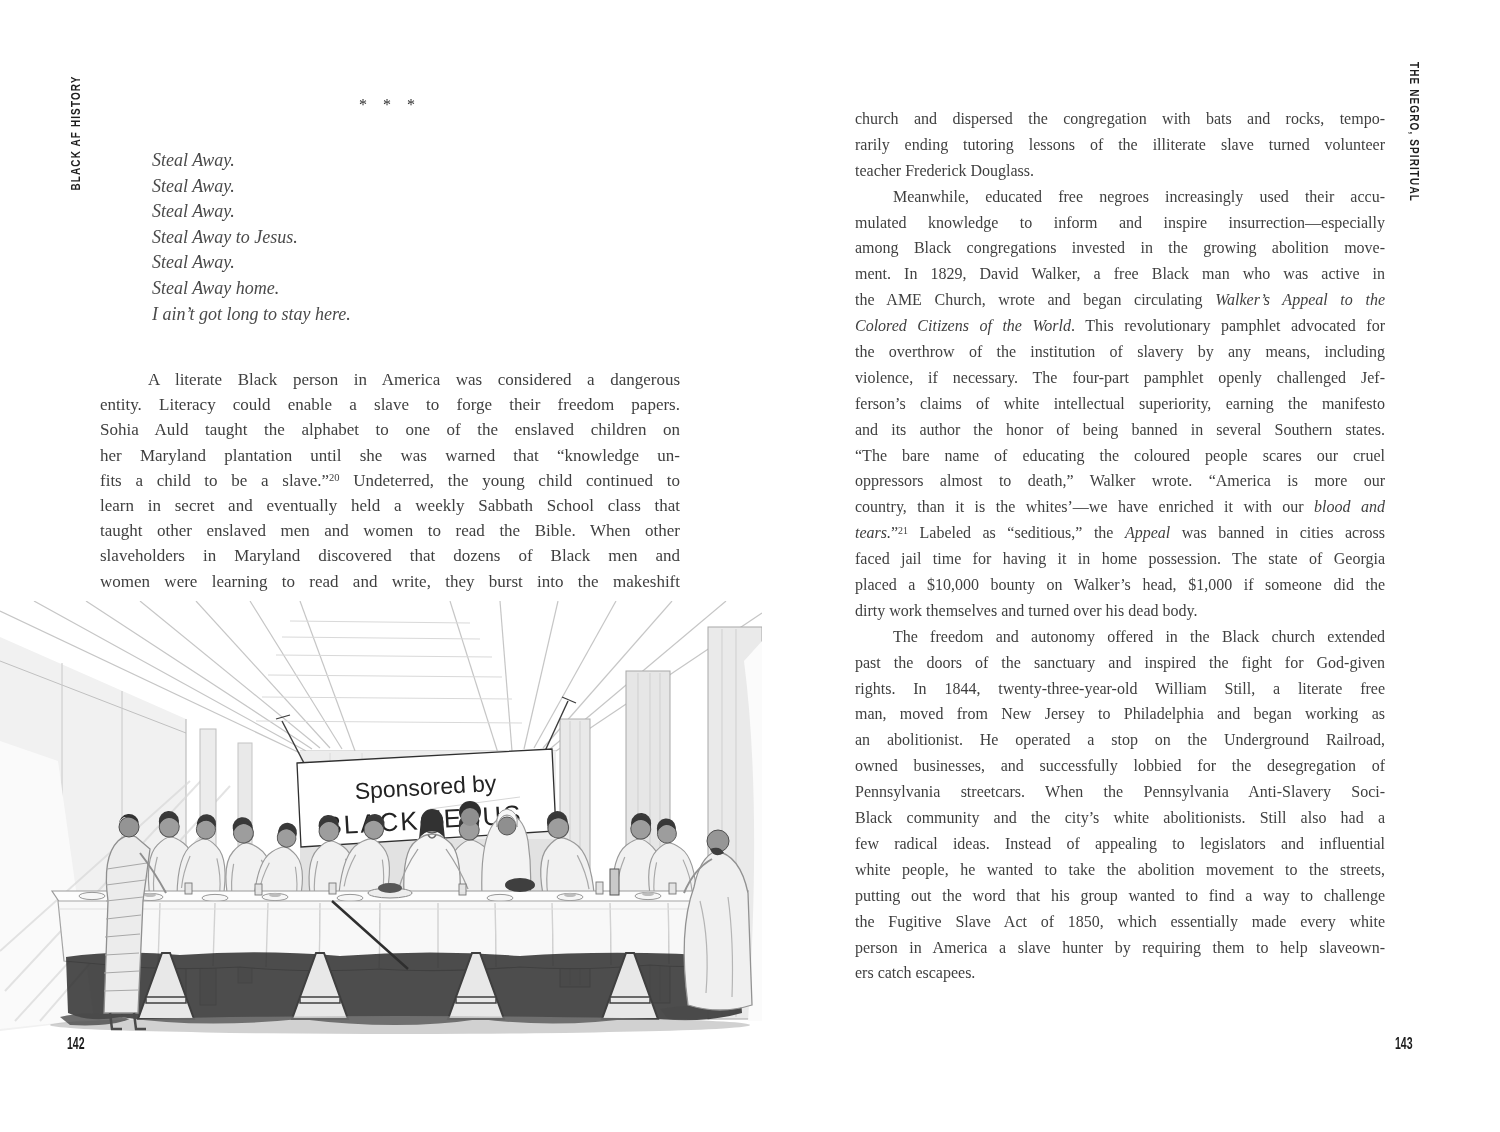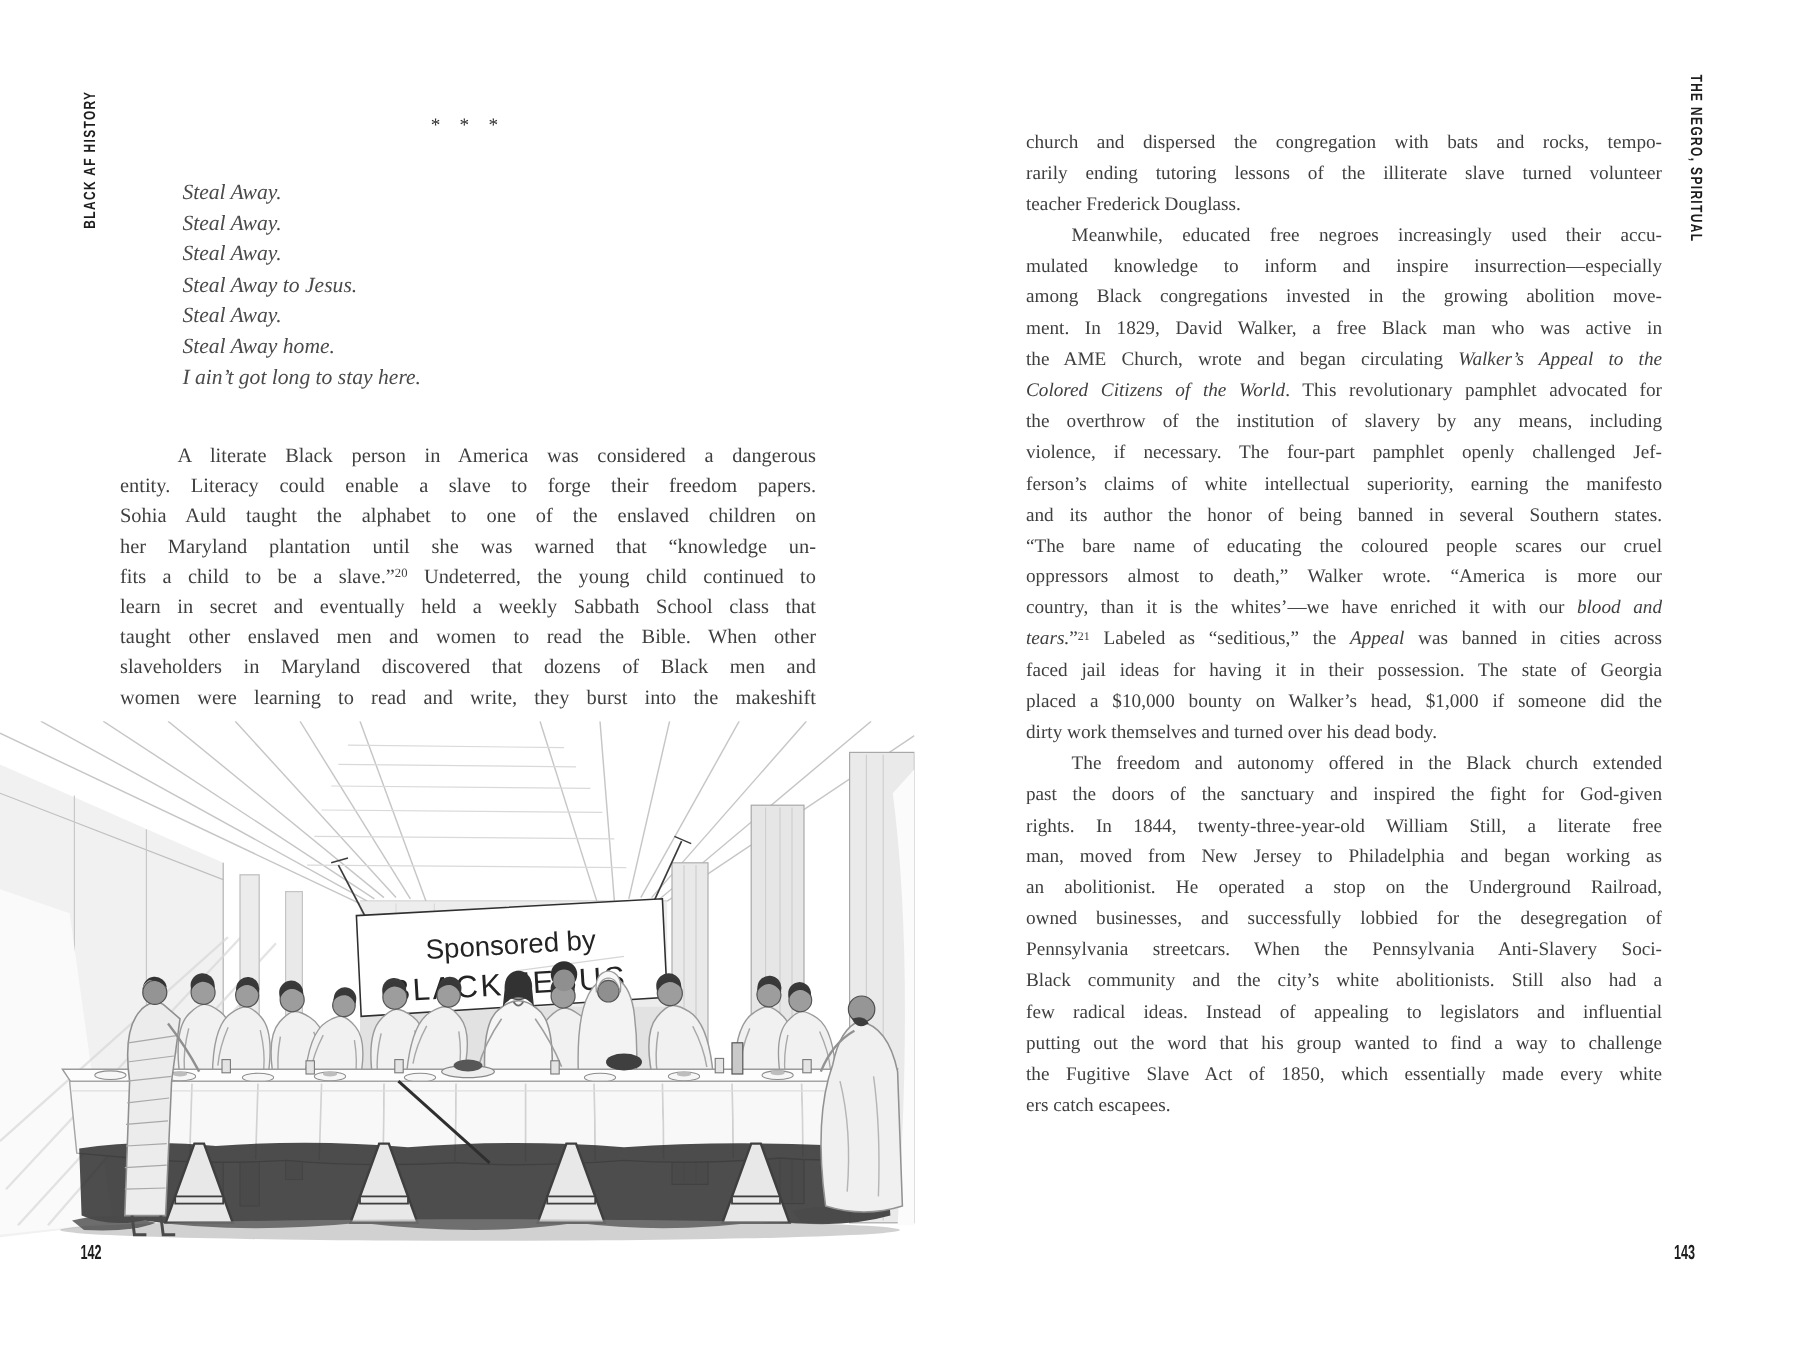--- a/index.html
+++ b/index.html
@@ -81,34 +81,36 @@
       <div class="line"><span>the AME Church, wrote and began circulating </span><i>Walker’s Appeal to the</i></div>
       <div class="line"><i>Colored Citizens of the World</i><span>. This revolutionary pamphlet advocated for</span></div>
       <div class="line">the overthrow of the institution of slavery by any means, including</div>
       <div class="line">violence, if necessary. The four-part pamphlet openly challenged Jef-</div>
       <div class="line">ferson’s claims of white intellectual superiority, earning the manifesto</div>
       <div class="line">and its author the honor of being banned in several Southern states.</div>
       <div class="line">“The bare name of educating the coloured people scares our cruel</div>
       <div class="line">oppressors almost to death,” Walker wrote. “America is more our</div>
       <div class="line"><span>country, than it is the whites’—we have enriched it with our </span><i>blood and</i></div>
       <div class="line"><i>tears.</i><span>”</span><sup>21</sup><span> Labeled as “seditious,” the </span><i>Appeal</i><span> was banned in cities across</span></div>
-      <div class="line">faced jail ideas for having it in their possession. The state of Georgia</div>
+      <div class="line">faced jail time for having it in home possession. The state of Georgia</div>
       <div class="line">placed a $10,000 bounty on Walker’s head, $1,000 if someone did the</div>
       <div class="line end"><span>dirty work themselves and turned over his dead body.</span></div>
       <div class="line indent"><span>The freedom and autonomy offered in the Black church extended</span></div>
       <div class="line">past the doors of the sanctuary and inspired the fight for God-given</div>
       <div class="line">rights. In 1844, twenty-three-year-old William Still, a literate free</div>
       <div class="line">man, moved from New Jersey to Philadelphia and began working as</div>
       <div class="line">an abolitionist. He operated a stop on the Underground Railroad,</div>
       <div class="line">owned businesses, and successfully lobbied for the desegregation of</div>
       <div class="line">Pennsylvania streetcars. When the Pennsylvania Anti-Slavery Soci-</div>
       <div class="line">Black community and the city’s white abolitionists. Still also had a</div>
       <div class="line">few radical ideas. Instead of appealing to legislators and influential</div>
+      <div class="line">white people, he wanted to take the abolition movement to the streets,</div>
       <div class="line">putting out the word that his group wanted to find a way to challenge</div>
       <div class="line">the Fugitive Slave Act of 1850, which essentially made every white</div>
+      <div class="line">person in America a slave hunter by requiring them to help slaveown-</div>
       <div class="line end"><span>ers catch escapees.</span></div>
     </div>
 
   <div class="pagenum pagenum-left">142</div>
   <div class="pagenum pagenum-right">143</div>
 
   <div class="illus">
     <svg viewBox="0 0 762 434" xmlns="http://www.w3.org/2000/svg">
 
       <g stroke="#c6c6c6" stroke-width="1.2">

